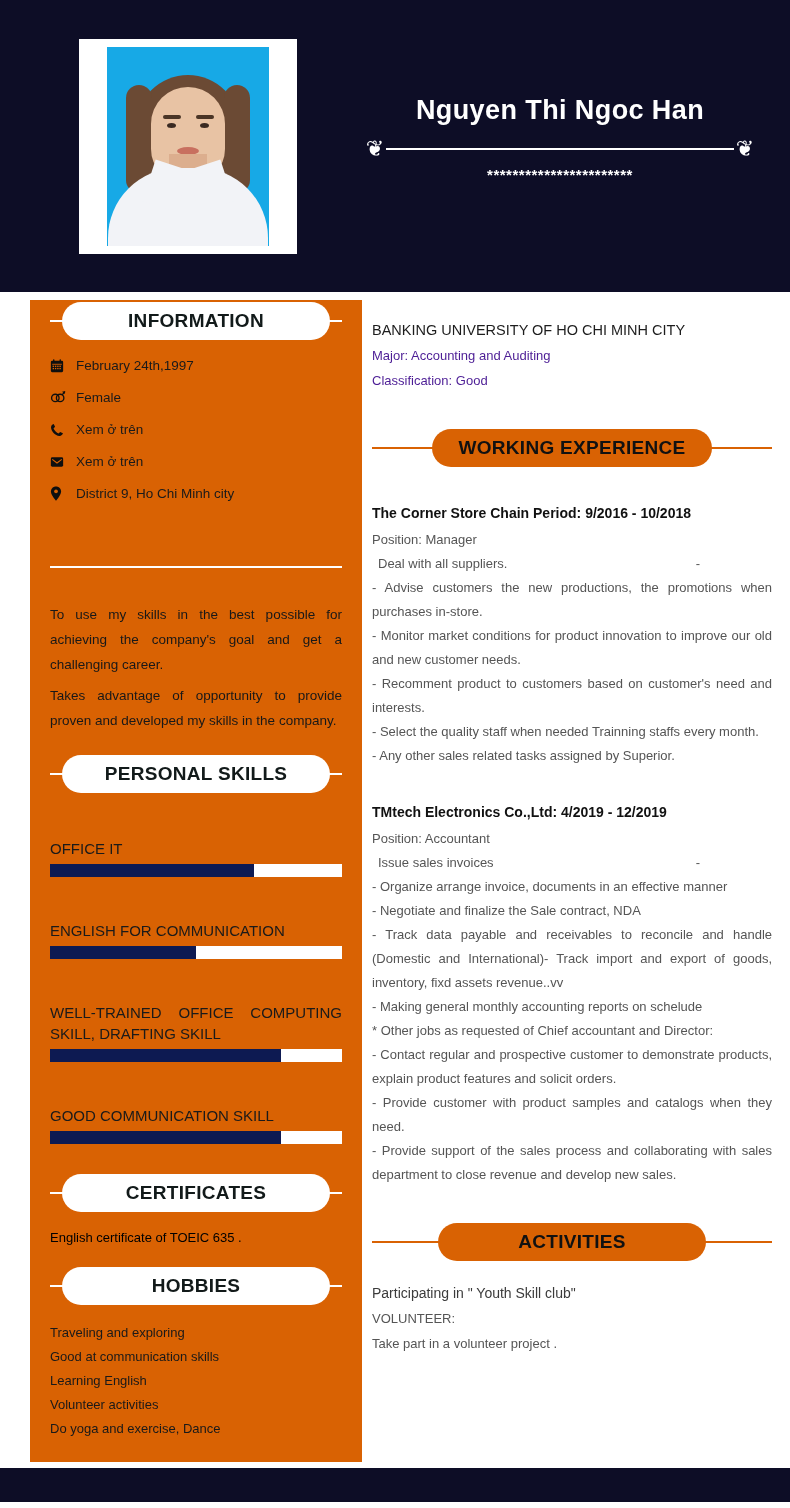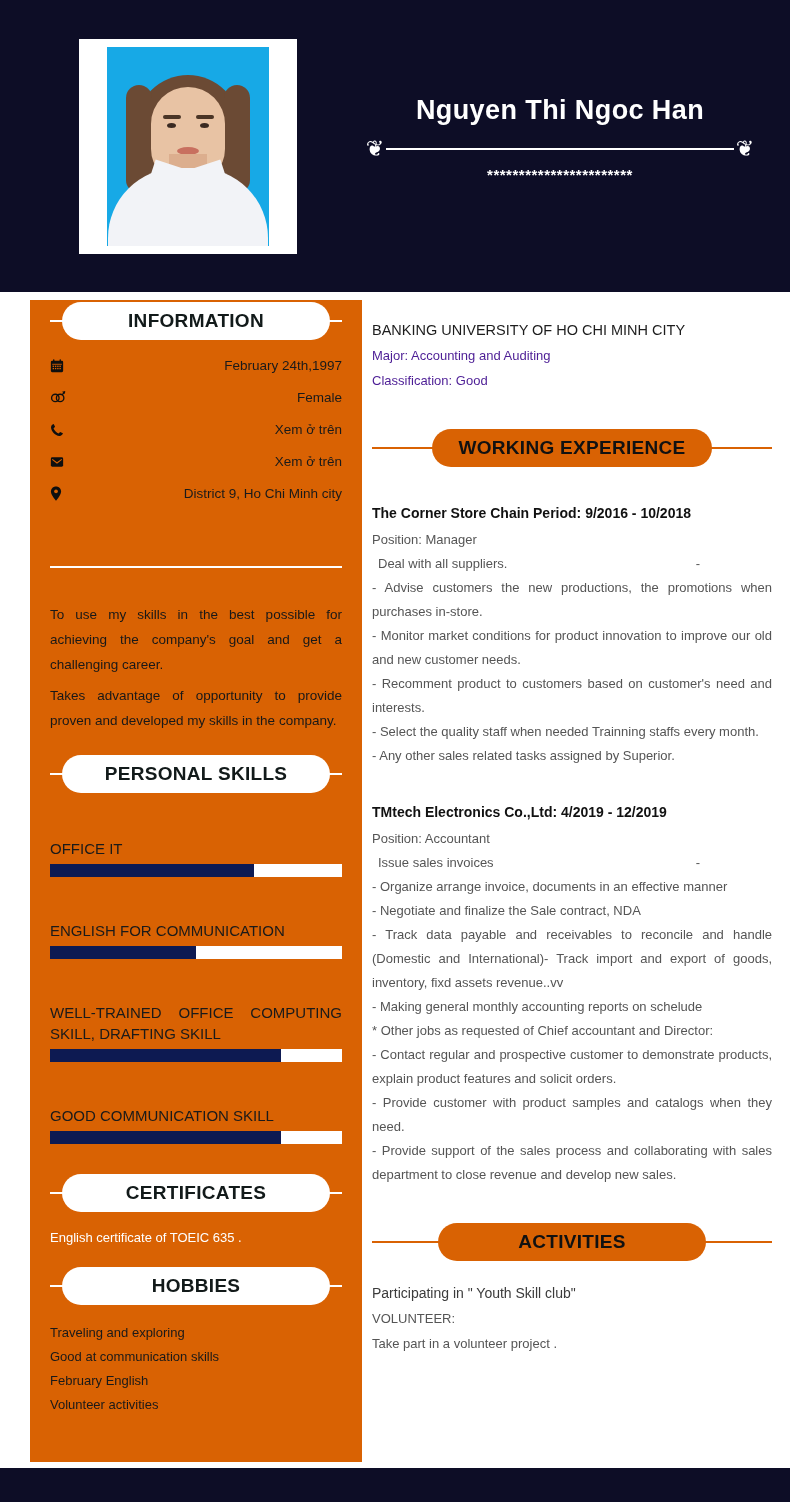--- a/index.html
+++ b/index.html
@@ -185,21 +185,20 @@
   }
   .sb-pad { padding: 0 20px; }
 
   .info-list { margin-top: 16px; }
   .info-row {
     display: flex;
     align-items: center;
     margin-bottom: 17px;
     color: #1b1b1b;
     font-size: 13.5px;
-    justify-content: space-between;
   }
   .info-row .ic {
     width: 26px;
     flex: 0 0 26px;
     color: #0f0f0f;
     font-size: 14px;
     line-height: 1;
     display: flex;
     align-items: center;
   }
@@ -228,21 +227,21 @@
     background: #ffffff;
     width: 100%;
   }
   .bar .fill {
     height: 100%;
     background: #0d1a52;
   }
 
   .cert-text {
     margin-top: 16px;
-    color: #ffffff;
+    color: #000000;
     font-size: 13px;
   }
   .hobby-list { margin-top: 14px; }
   .hobby-item {
     color: #191919;
     font-size: 13px;
     line-height: 24px;
   }
 
   
@@ -466,22 +465,23 @@
     <div class="sp-20"></div>
 
     <div class="sb-pad">
       <div class="pill-wrap">
         <span class="line"></span>
         <span class="pill">HOBBIES</span>
       </div>
       <div class="hobby-list">
         <div class="hobby-item">Traveling and exploring</div>
         <div class="hobby-item">Good at communication skills</div>
-        <div class="hobby-item">February English</div>
+        <div class="hobby-item">Learning English</div>
         <div class="hobby-item">Volunteer activities</div>
+        <div class="hobby-item">Do yoga and exercise, Dance</div>
       </div>
     </div>
 
   </div>
 
   <div class="right-col">
 
     <div>
       <div class="edu-block">
         <div class="edu-title">BANKING UNIVERSITY OF HO CHI MINH CITY</div>

